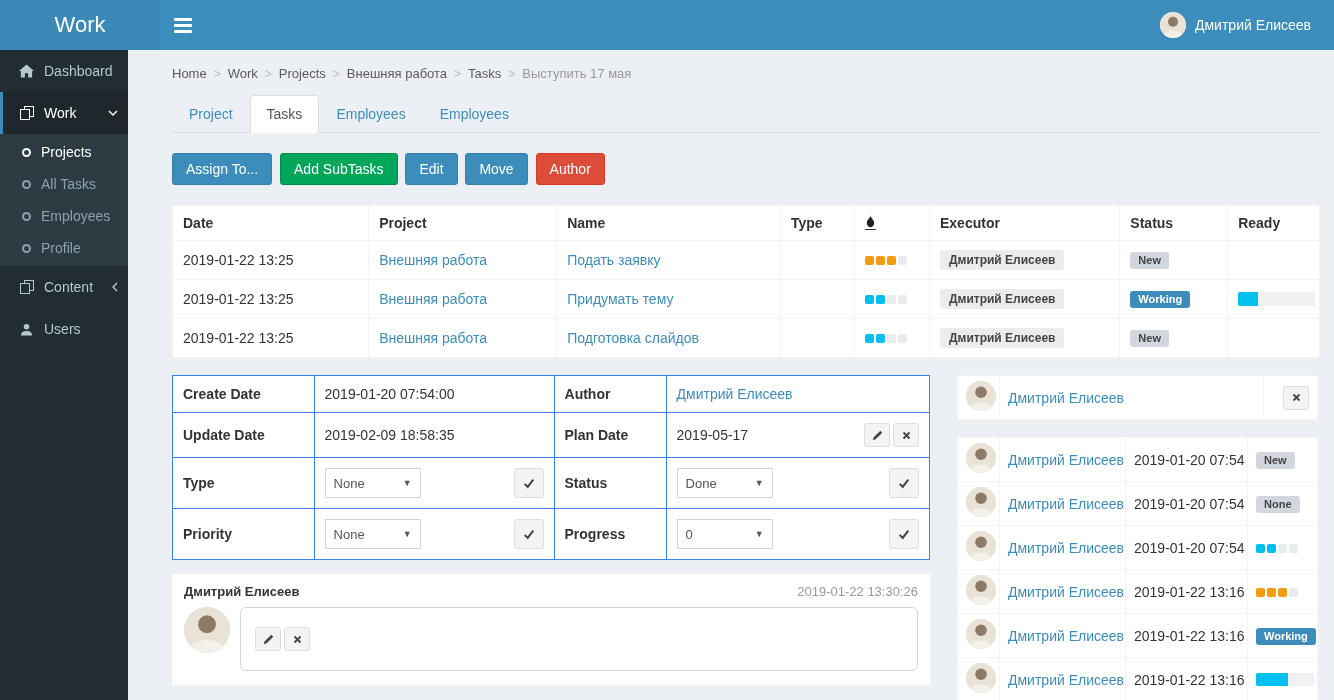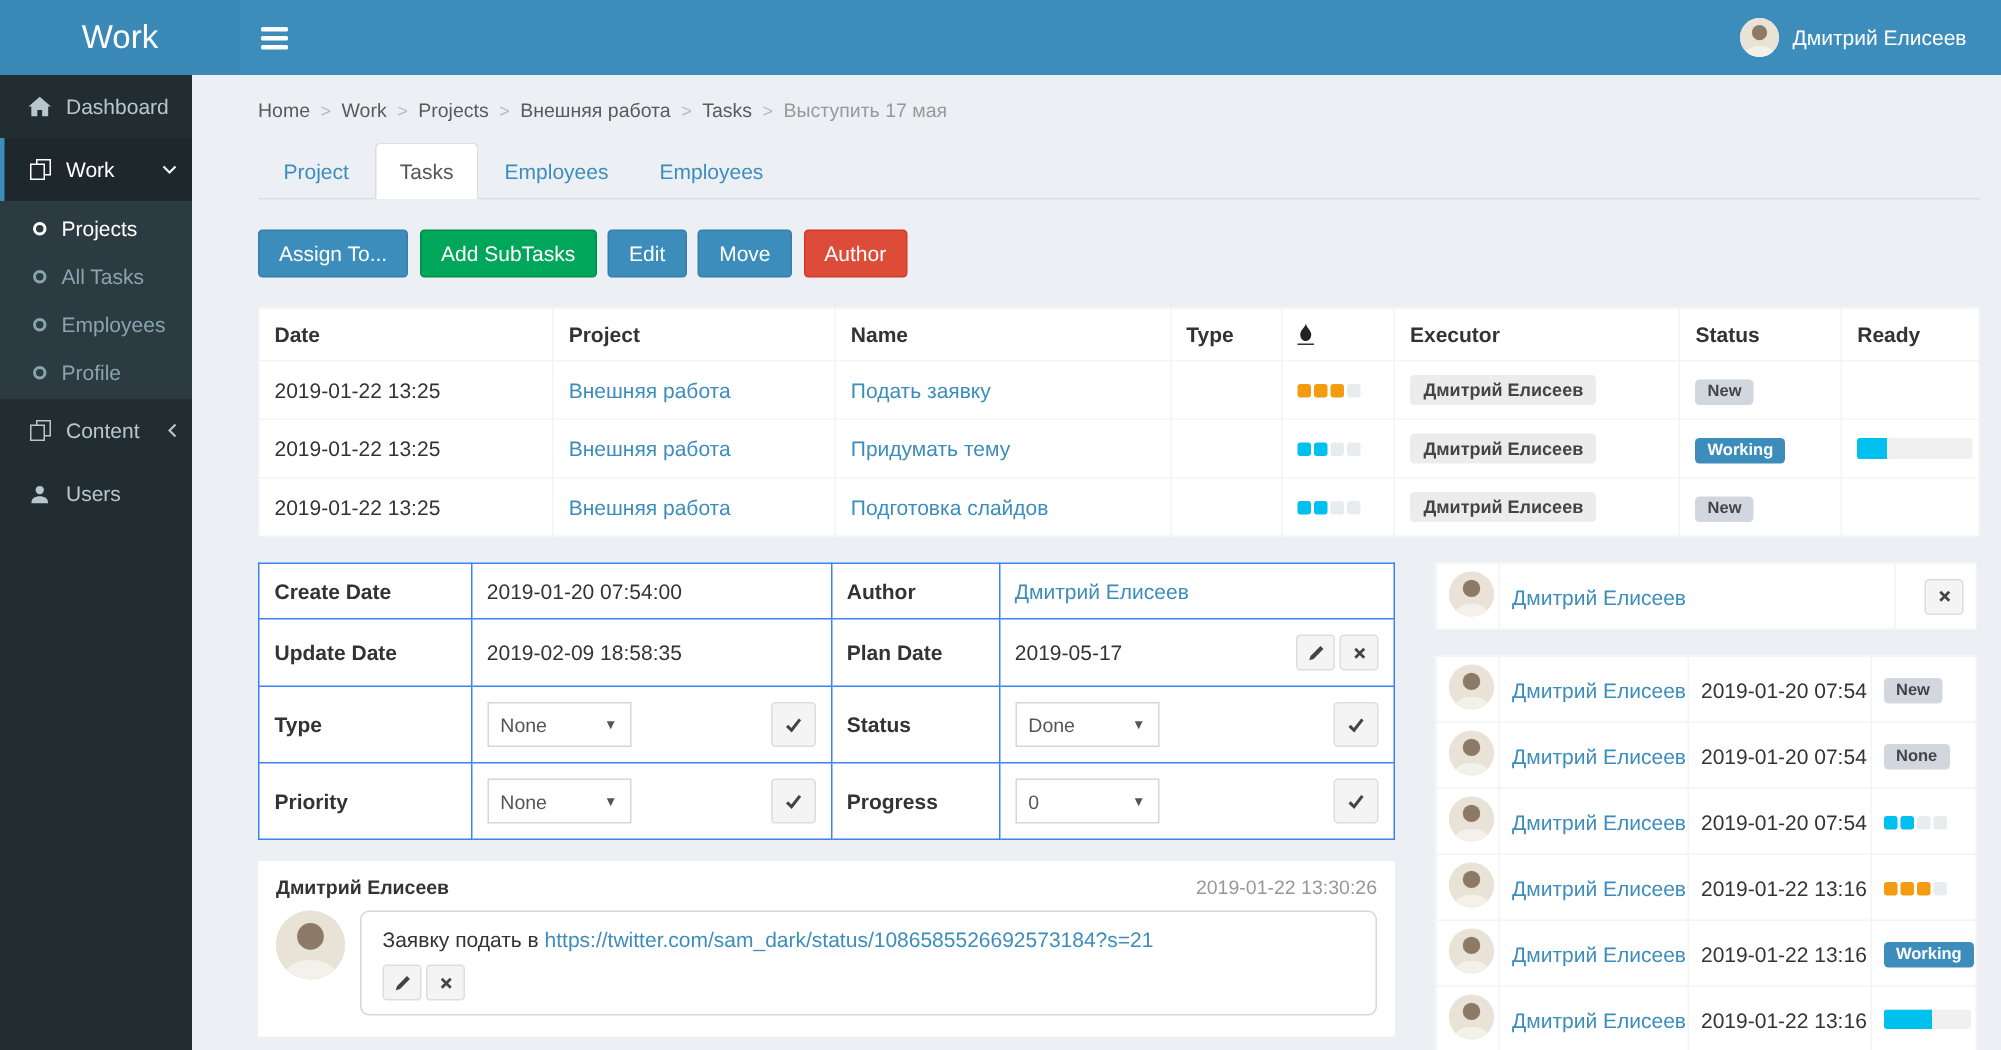--- a/index.html
+++ b/index.html
@@ -445,23 +445,20 @@
         </div>
         <div class="comment-body">
           <span class="avatar av-46">
             <svg viewBox="0 0 32 32">
                 <rect width="32" height="32" fill="#e9e2d6"></rect>
                 <circle cx="16" cy="12" r="6.2" fill="#8d7a66"></circle>
                 <path d="M3 34c0-8 6-11 13-11s13 3 13 11z" fill="#f4f1ea"></path>
               </svg>
           </span>
           <div class="bubble">
-            <div class="text">
-              <span>Заявку подать в </span><a href="#">https://twitter.com/sam_dark/status/1086585526692573184?s=21</a>
-            </div>
             <div class="actions">
               <button class="btn-sq btn-xs">
                 <svg width="11" height="11" viewBox="0 0 14 14">
                     <path d="M1 13l1.2-3.7L10.6 .9 13.1 3.4 4.7 11.8 1 13z" fill="#444"></path>
                   </svg>
               </button>
               <button class="btn-sq btn-xs">
                 <svg width="9" height="9" viewBox="0 0 12 12">
                     <path d="M2 2l8 8M10 2l-8 8" stroke="#444" stroke-width="2.4"></path>
                   </svg>

